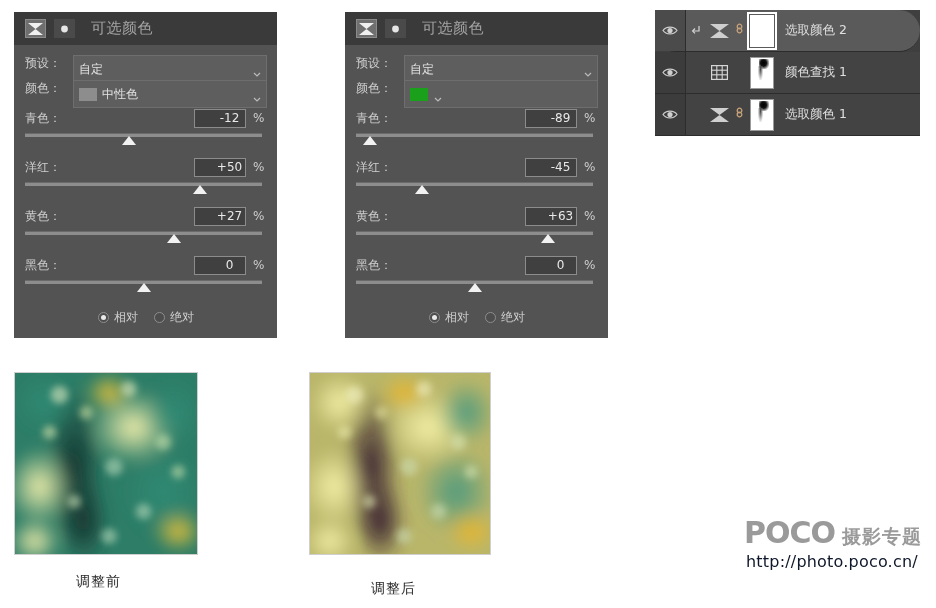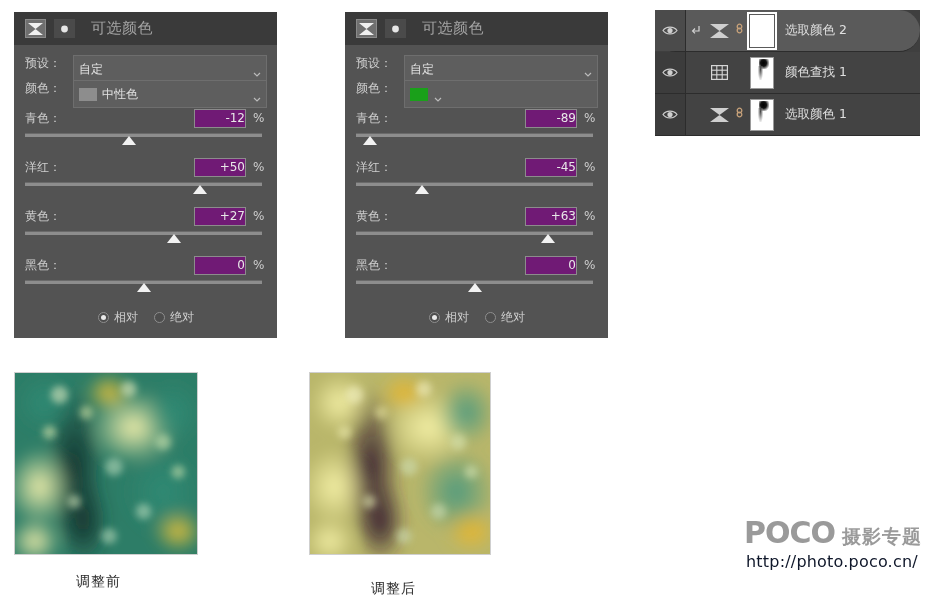--- a/index.html
+++ b/index.html
@@ -107,28 +107,28 @@
     height: 20px;
   }
   .slider-name {
     color: #cfcfcf;
     font-size: 12px;
     flex: 1;
   }
   .value-box {
     width: 52px;
     height: 19px;
-    background: #701a75;
+    background: #404040;
     border: 1px solid #8c8c8c;
     box-sizing: border-box;
     color: #e8e8e8;
     font-size: 12px;
     line-height: 17px;
     padding-left: 19px;
-    text-align: right;
+    text-align: center;
   }
   .pct {
     color: #cfcfcf;
     font-size: 12px;
     margin-left: 7px;
     width: 14px;
   }
   .slider-track-wrap {
     position: relative;
     height: 17px;

